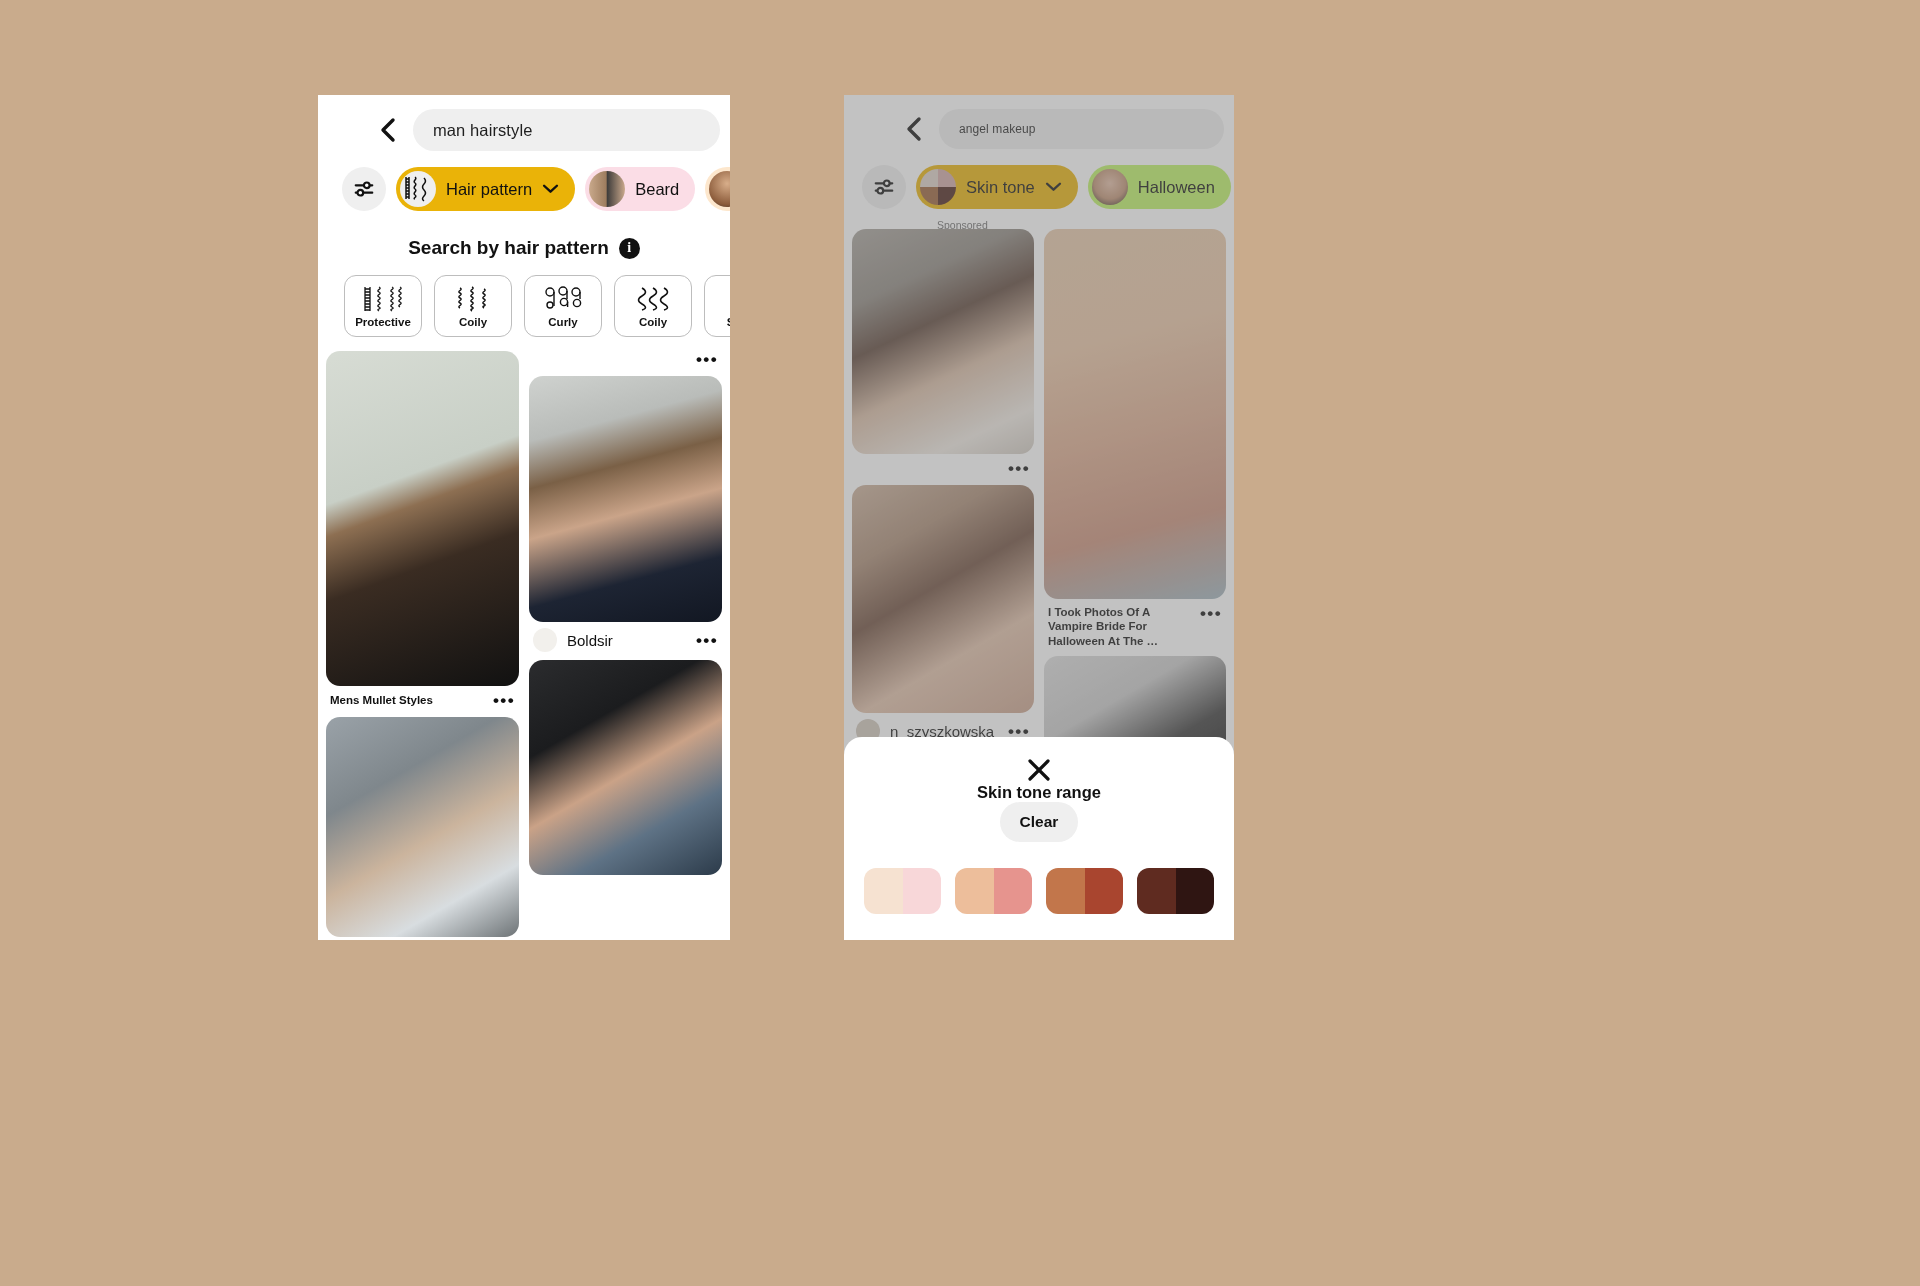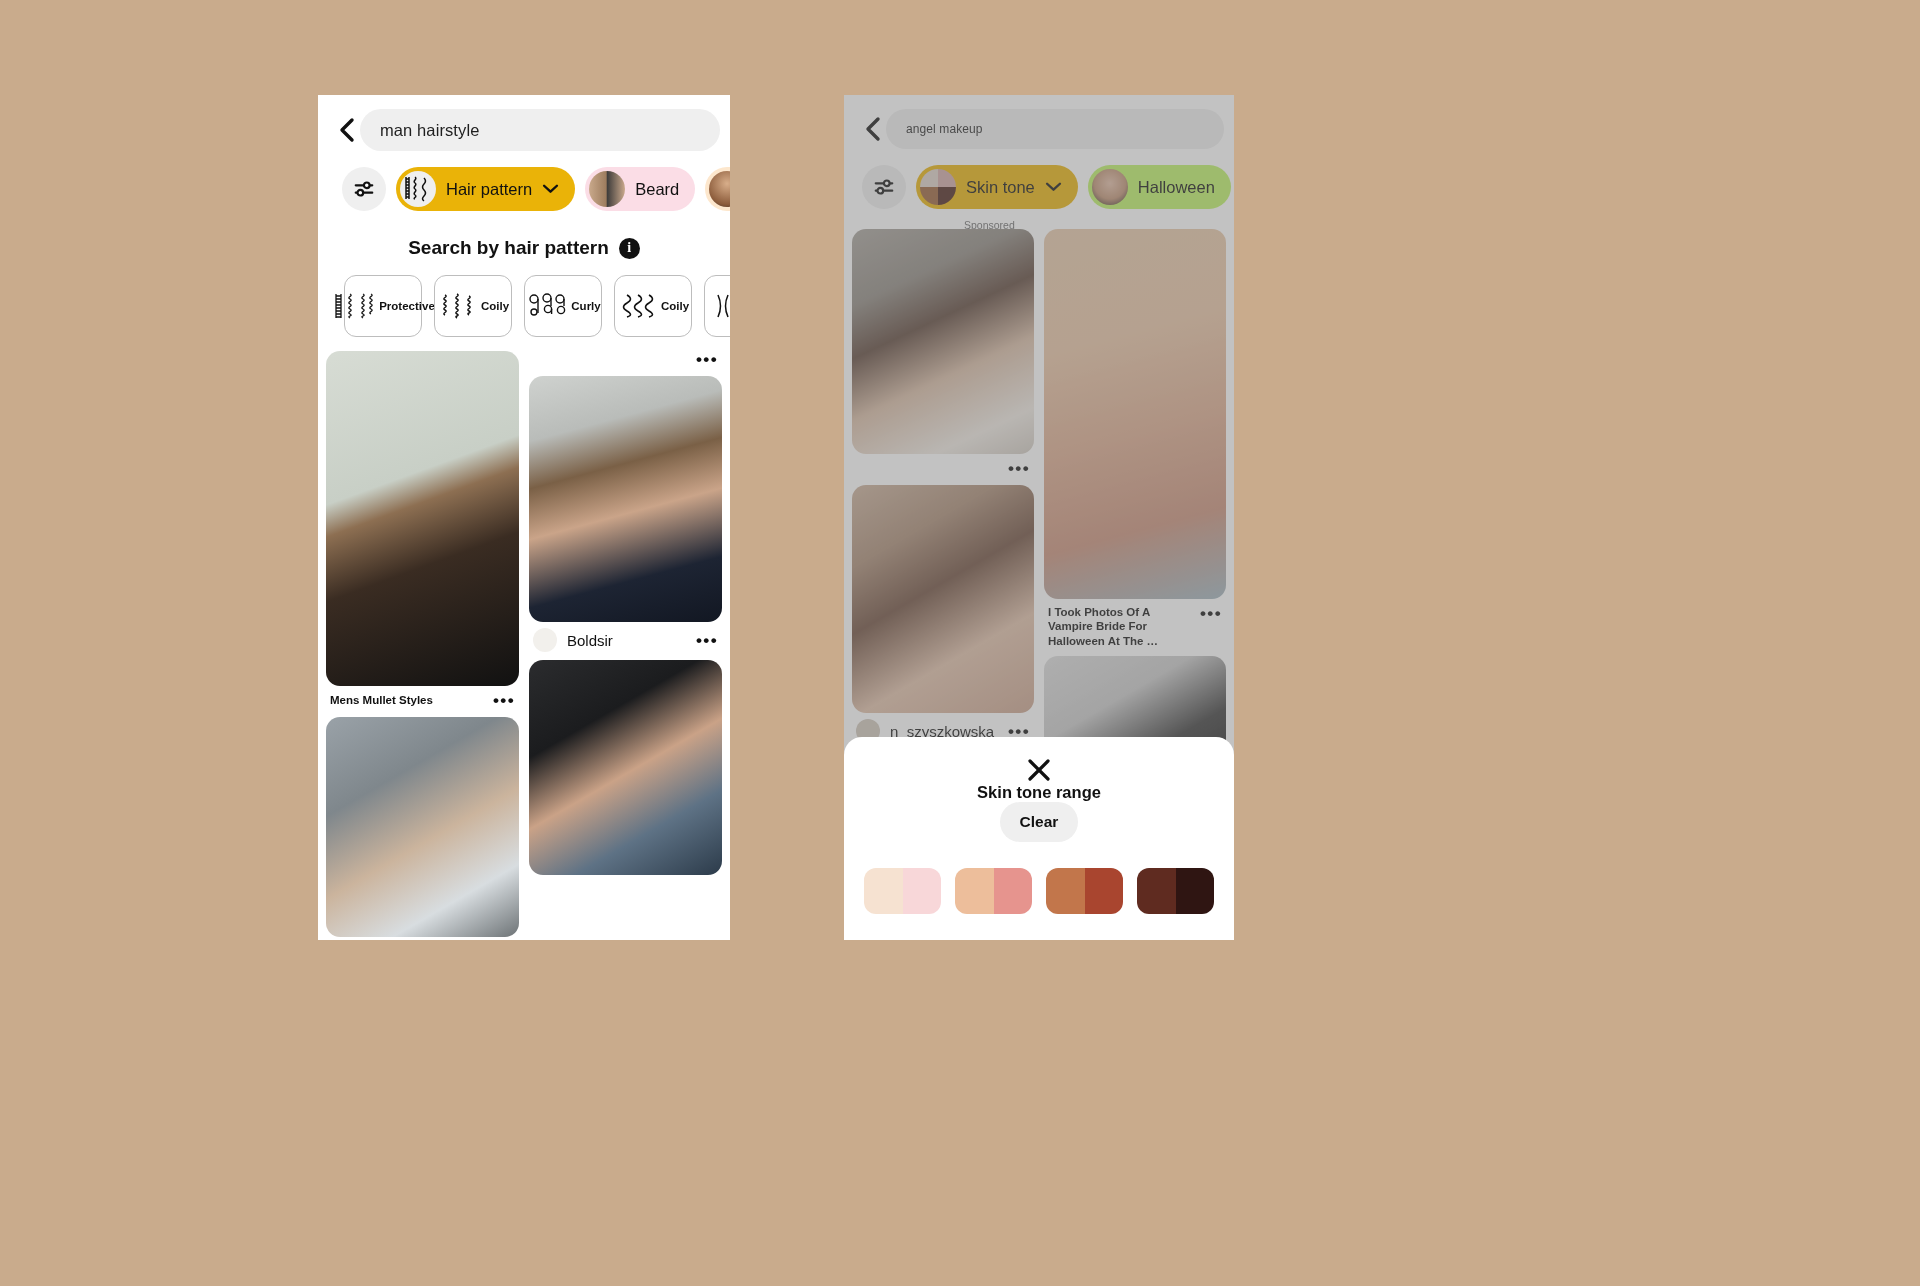--- a/index.html
+++ b/index.html
@@ -19,21 +19,22 @@
   }
   #phone-left  { left: 318px; top: 95px;  width: 412px; height: 845px; }
   #phone-right { left: 844px; top: 95px;  width: 390px; height: 845px; }
 
   .phone-inner { position: relative; width: 100%; height: 100%; overflow: hidden; background:#fff; }
 
   
   .search-row {
     display: flex; align-items: center;
     padding: 14px 10px 10px 18px;
-    gap: 2px;
+    gap: 14px;
+    margin-left: 41px;
   }
   .back-chevron {
     width: 22px; height: 32px; flex: 0 0 auto;
     display: flex; align-items: center; justify-content: center;
     cursor: pointer;
   }
   .back-chevron svg { display:block; }
   .search-box {
     flex: 1 1 auto; height: 42px;
     background: #efefef; border-radius: 24px;
@@ -104,21 +105,21 @@
   }
   .hp-tiles {
     display: flex; gap: 12px; padding: 16px 0 10px 26px;
     white-space: nowrap;
   }
   .hp-tile {
     flex: 0 0 auto;
     width: 78px; height: 62px;
     border: 1px solid #bdbdbd; border-radius: 12px;
     background: #fff;
-    display: flex; flex-direction: row;
+    display: flex; flex-direction: column;
     align-items: center; justify-content: center;
     gap: 2px; cursor: pointer;
   }
   .hp-tile .glyph { height: 30px; display:flex; align-items:center; }
   .hp-tile .lbl { font-size: 11.5px; font-weight: 700; color: #111; }
 
   
   .grid {
     display: flex; gap: 10px; padding: 0 8px; margin-top: 4px;
     position: relative;
@@ -392,21 +393,21 @@
           </span>
         </div>
 
         <div class="chip mint">
           <span class="chip-thumb" style="background:radial-gradient(circle at 50% 40%, #e3bda6 0%, #c09273 55%, #2b2320 100%)"></span>
           <span class="chip-label">Halloween</span>
         </div>
 
       </div>
 
-      <div class="sponsored" style="padding-left:120px">Sponsored</div>
+      <div class="sponsored" style="padding-left:93px">Sponsored</div>
 
       <div class="grid" style="margin-top:-6px">
         <div class="col">
           <div class="pin">
             <div class="pin-img" style="height:225px;background:linear-gradient(155deg,#a8a39c 0%,#8e8880 25%,#5c4438 42%,#d8bba4 62%,#efe9e2 85%,#cfc8bf 100%)"></div>
             <div class="pin-meta" style="justify-content:flex-end">
               <span class="dots">•••</span>
             </div>
           </div>
           <div class="pin">

